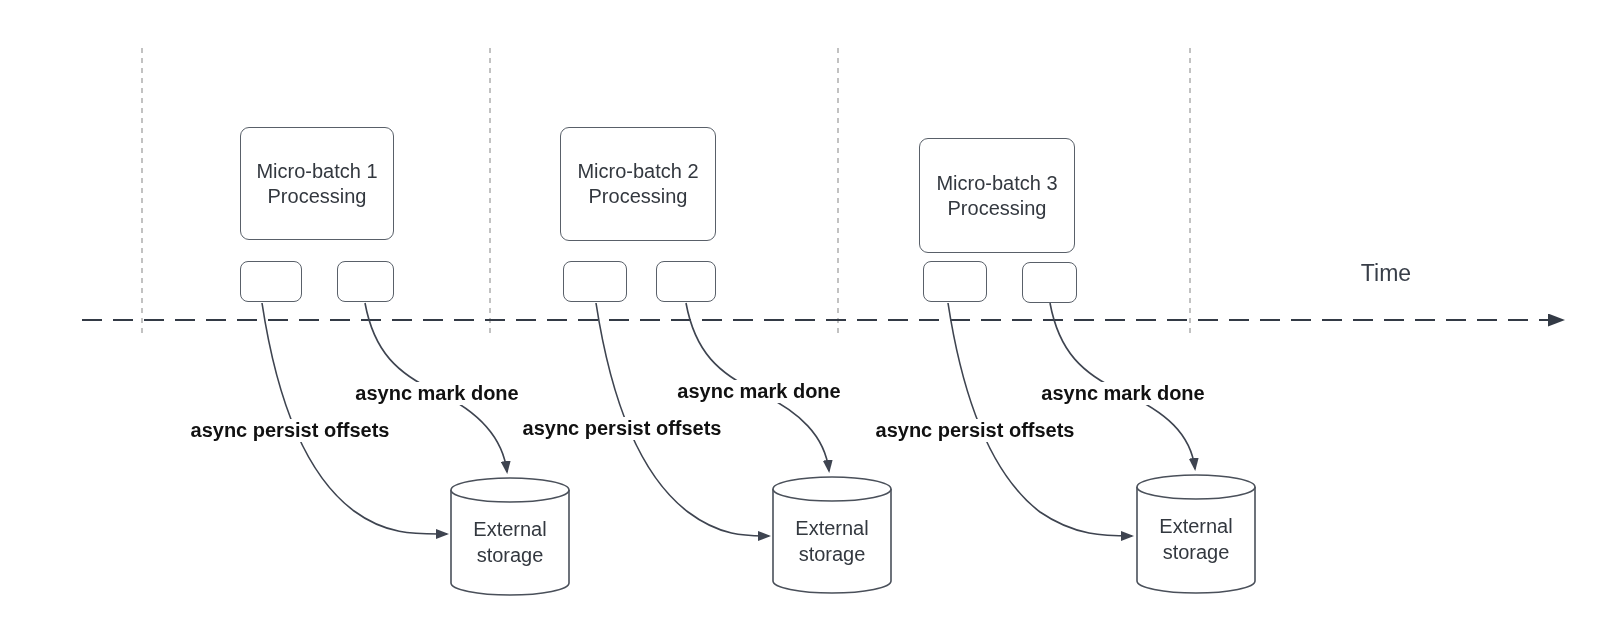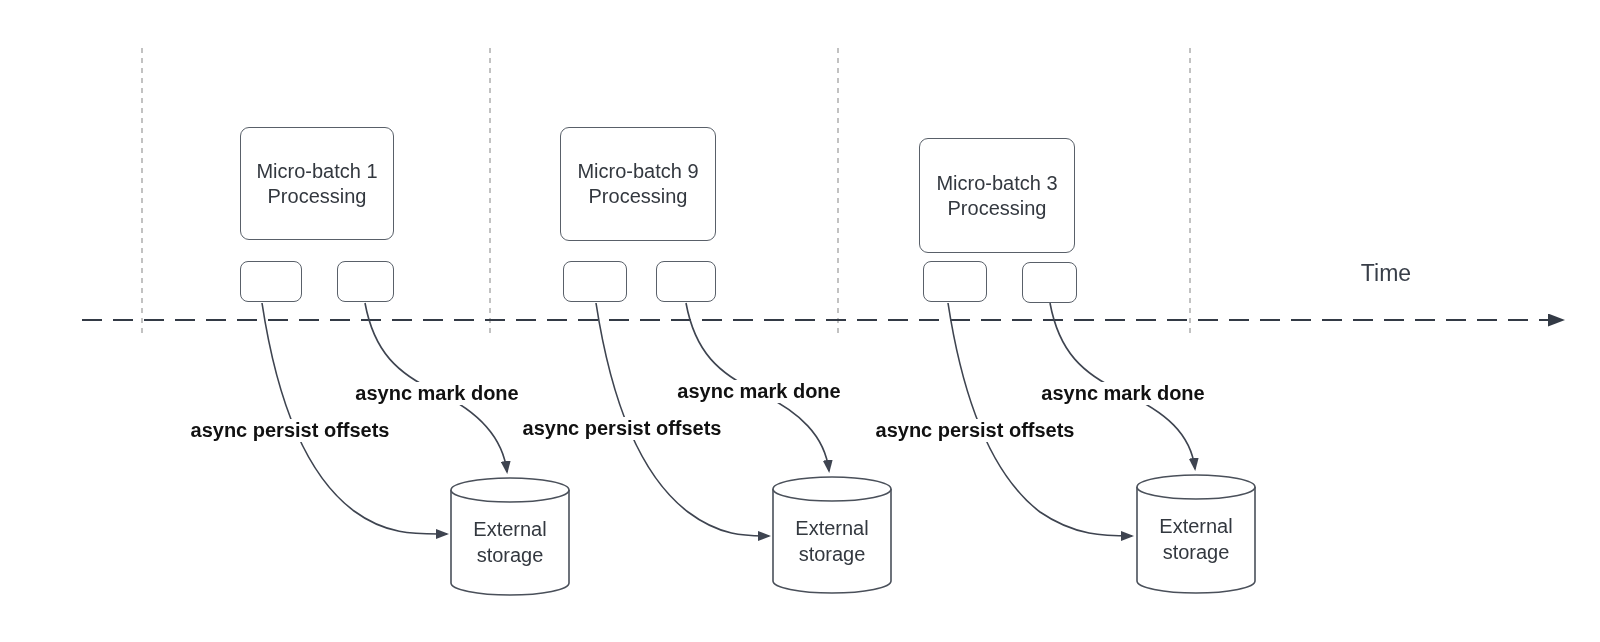--- a/index.html
+++ b/index.html
@@ -121,21 +121,21 @@
 Processing</div>
     <div class="slot-box slot-a"></div>
     <div class="slot-box slot-b"></div>
     <div class="edge-label persist-label">async persist offsets</div>
     <div class="edge-label mark-label">async mark done</div>
     <div class="storage-label">External
 storage</div>
   </div>
 
   <div class="group g2">
-    <div class="main-box">Micro-batch 9
+    <div class="main-box">Micro-batch 2
 Processing</div>
     <div class="slot-box slot-a"></div>
     <div class="slot-box slot-b"></div>
     <div class="edge-label persist-label">async persist offsets</div>
     <div class="edge-label mark-label">async mark done</div>
     <div class="storage-label">External
 storage</div>
   </div>
 
   <div class="group g3">

